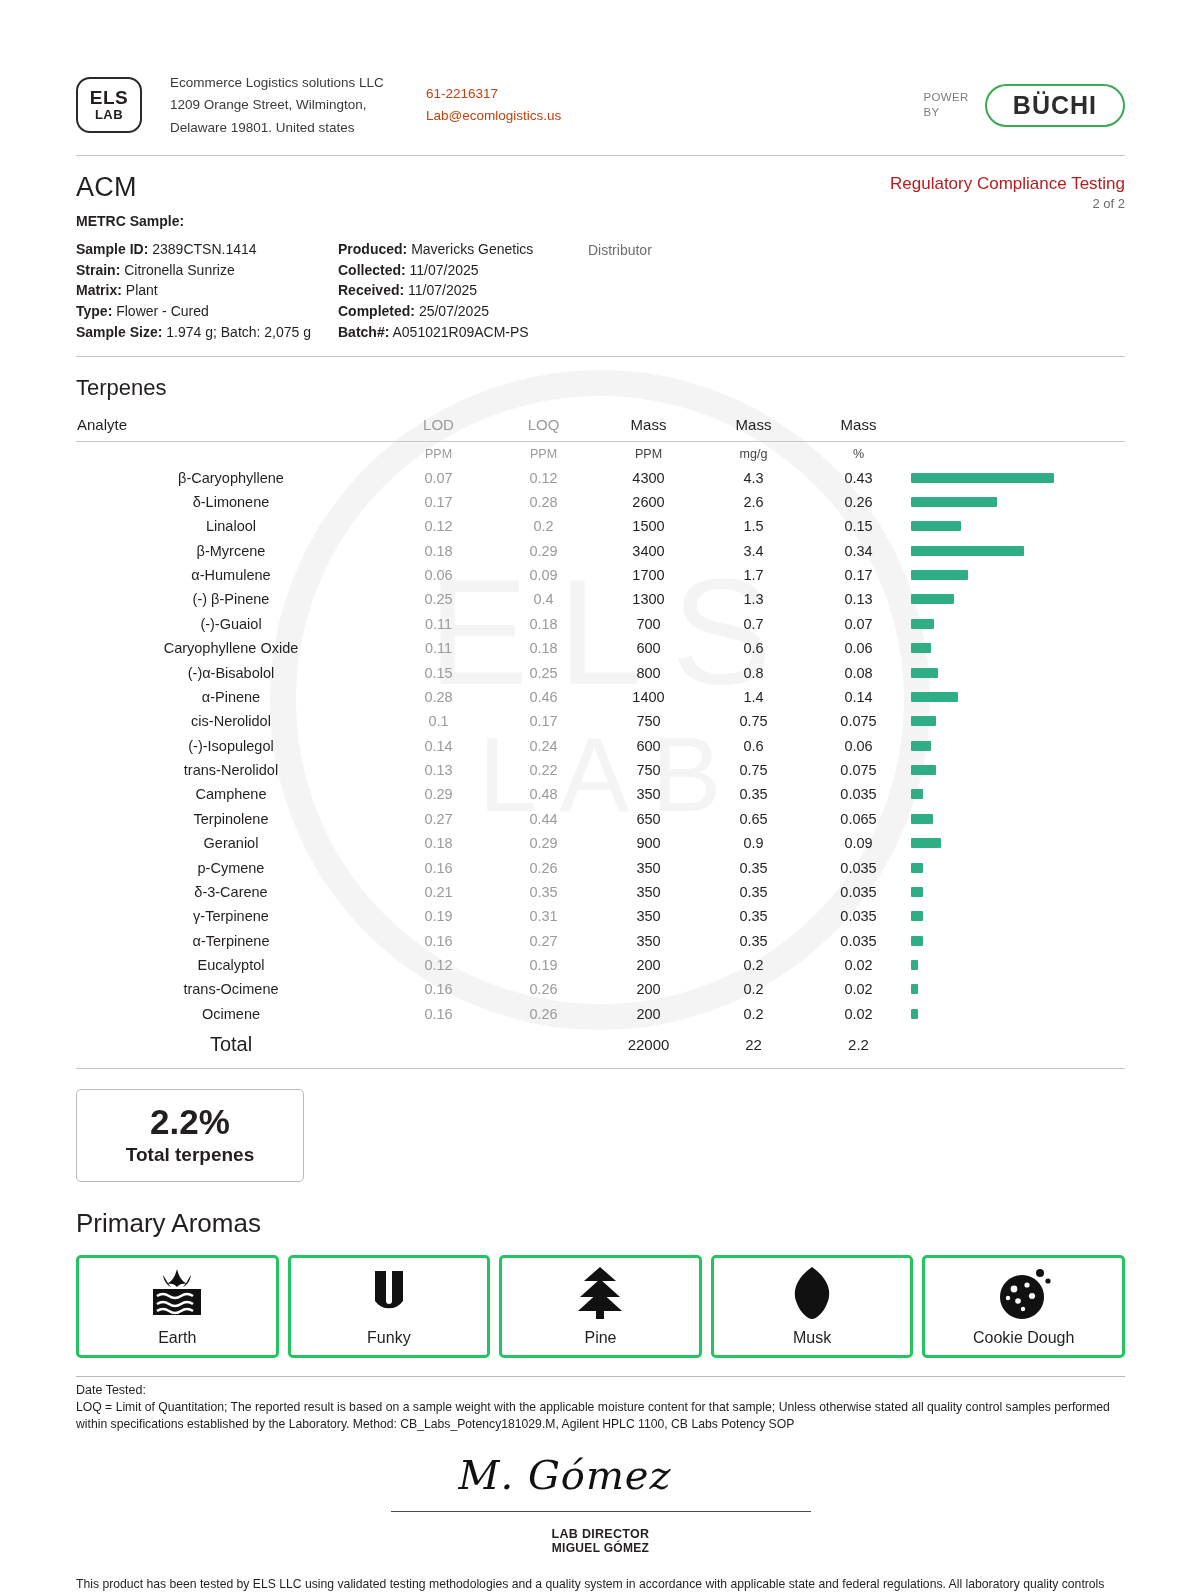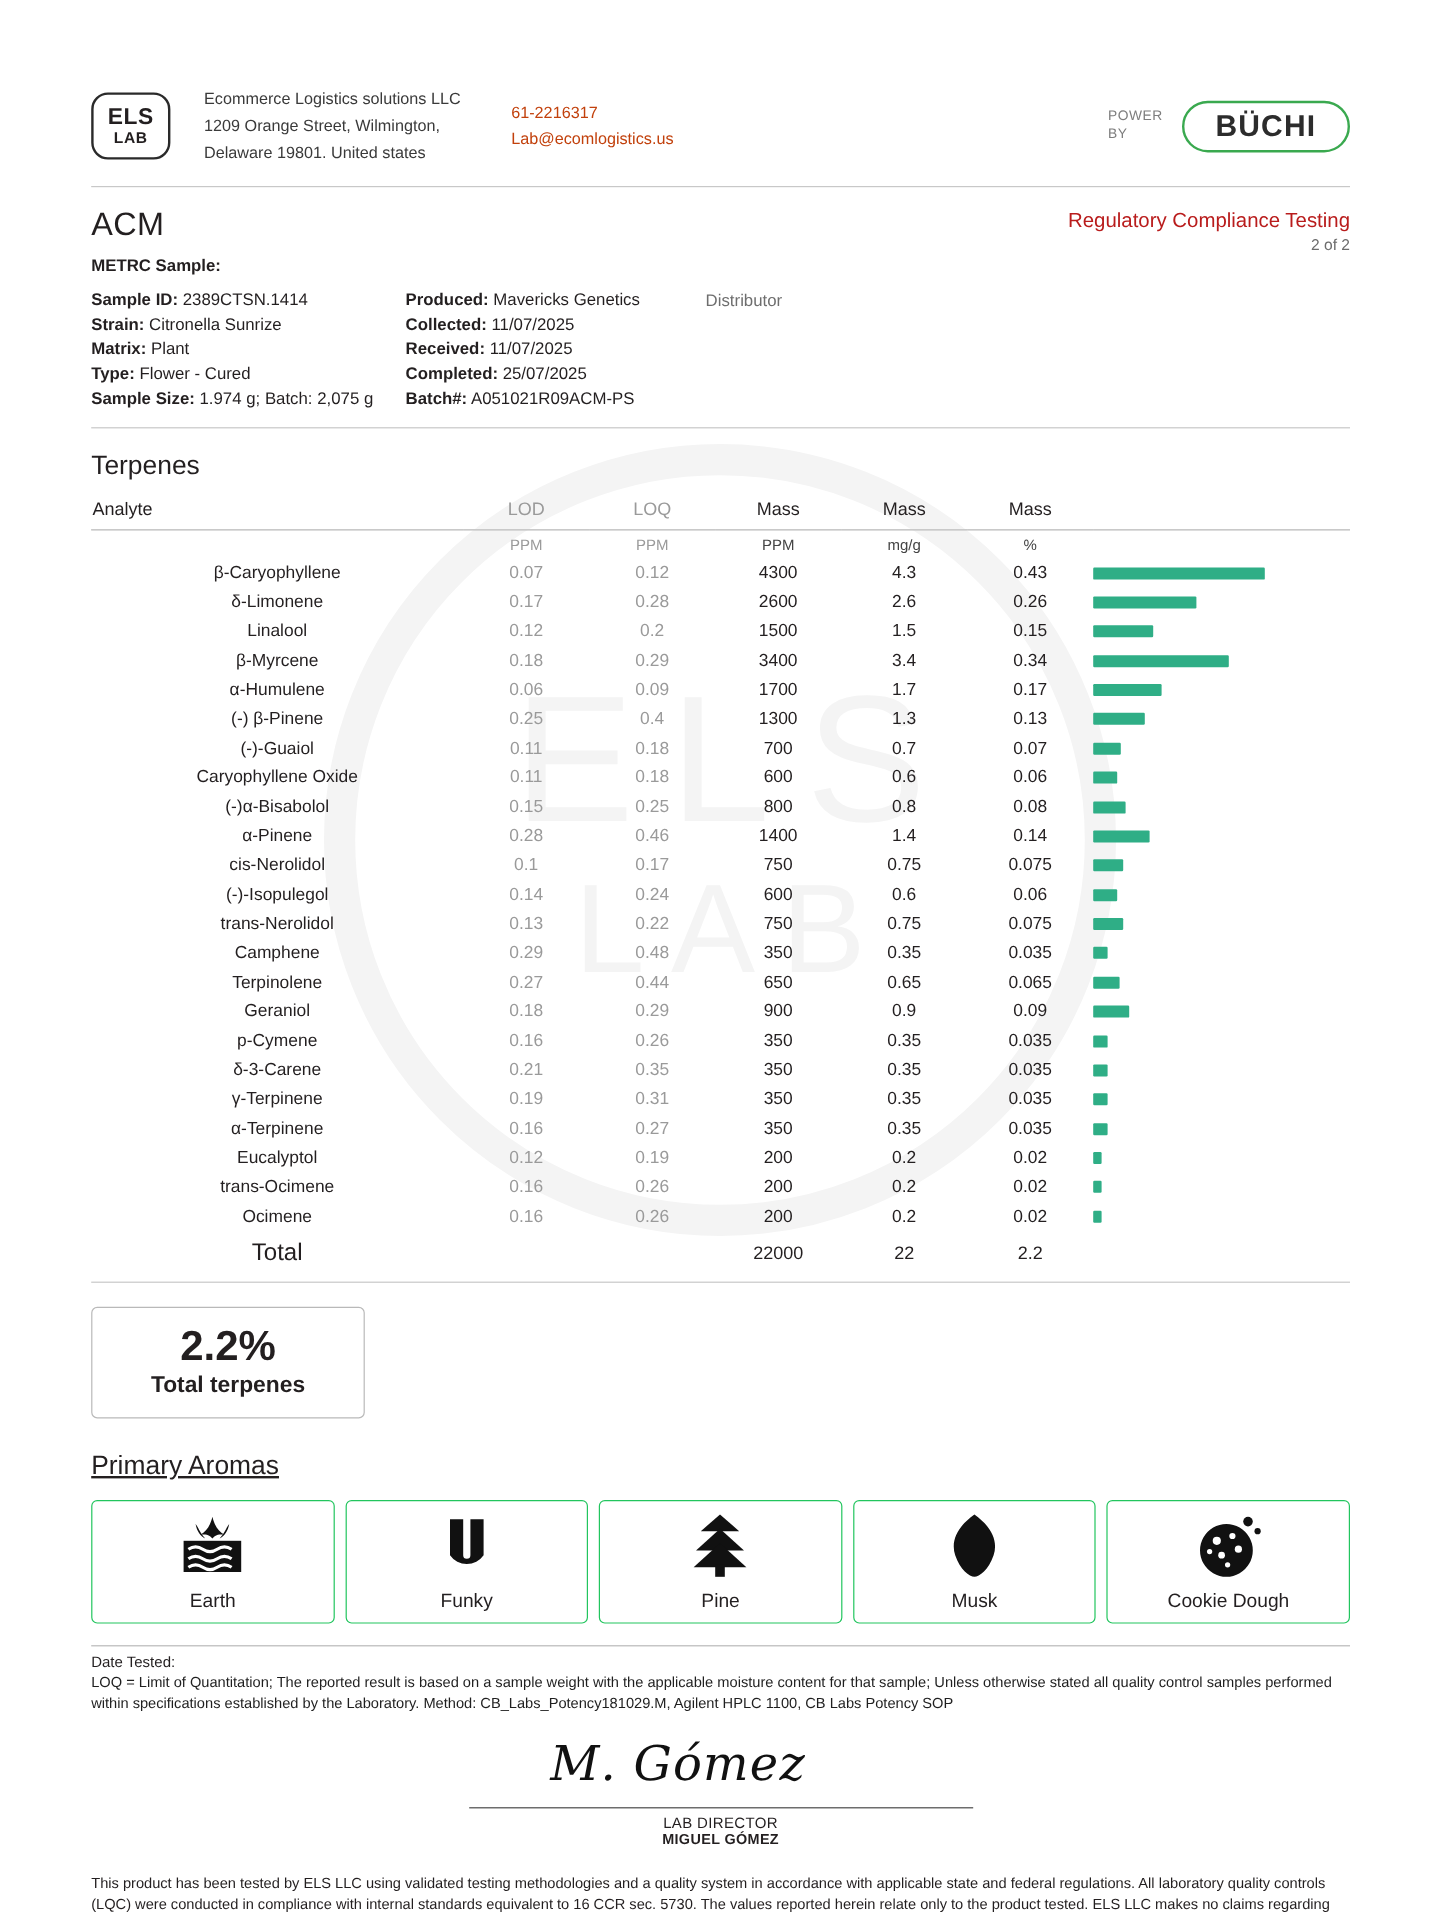--- a/index.html
+++ b/index.html
@@ -202,33 +202,32 @@
     border: 1px solid #b9b9b9;
     border-radius: 5px;
     padding: 13px 0 15px 0;
     text-align: center;
   }
   .total-box .val { font-size: 35px; font-weight: 700; line-height: 1.1; }
   .total-box .lbl { font-size: 19px; font-weight: 700; margin-top: 2px; }
 
   
   h2.aromas-title {
-    font-size: 22px;
+    font-size: 26px;
     font-weight: 400;
     margin: 26px 0 0 0;
-    text-decoration: underline;
   }
   .aroma-row {
     display: flex;
     gap: 9px;
     margin-top: 16px;
   }
   .aroma {
     flex: 1;
-    border: 1px solid #22c55e;
+    border: 3px solid #22c55e;
     border-radius: 5px;
     height: 103px;
     display: flex;
     flex-direction: column;
     align-items: center;
     justify-content: flex-end;
     padding-bottom: 8px;
   }
   .aroma .ico {
     flex: 1;
@@ -261,21 +260,21 @@
   }
   .sig-script {
     position: absolute;
     left: 68px; top: -4px;
     font-family: "DejaVu Serif", serif;
     font-style: italic;
     font-size: 40px;
     color: #111;
     letter-spacing: 1px;
   }
-  .sig-title { font-size: 12.5px; font-weight: 400; margin-top: 5px; letter-spacing: .3px;}
+  .sig-title { font-size: 12.5px; font-weight: 700; margin-top: 15px; letter-spacing: .3px;}
   .sig-name { font-size: 12px; font-weight: 700; letter-spacing: .3px;}
   .disclaimer {
     font-size: 12.2px;
     line-height: 1.48;
     margin-top: 20px;
     padding-bottom: 28px;
   }
 </style>
 </head>
 <body>

